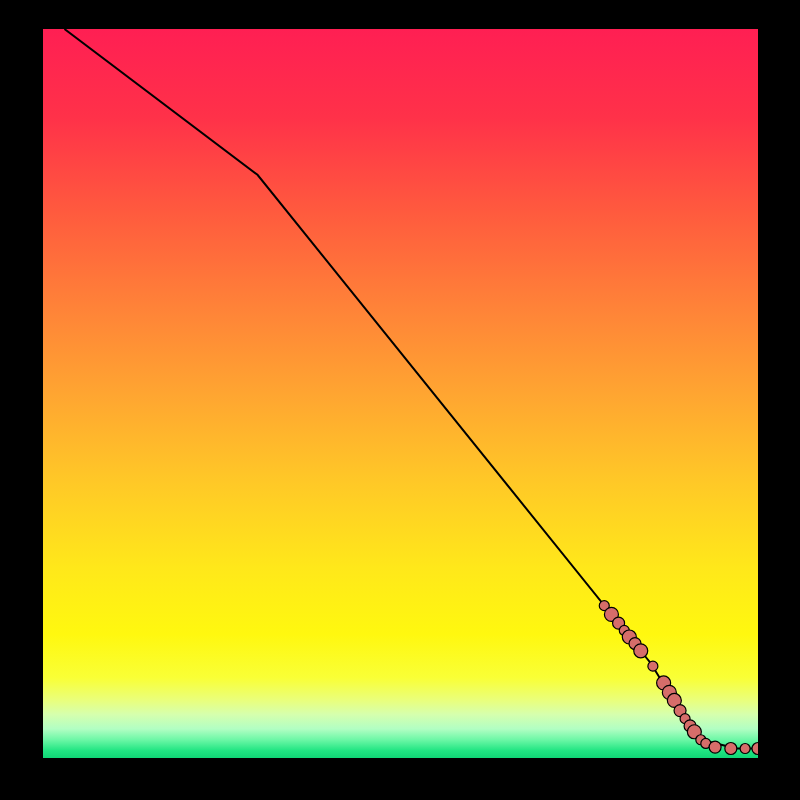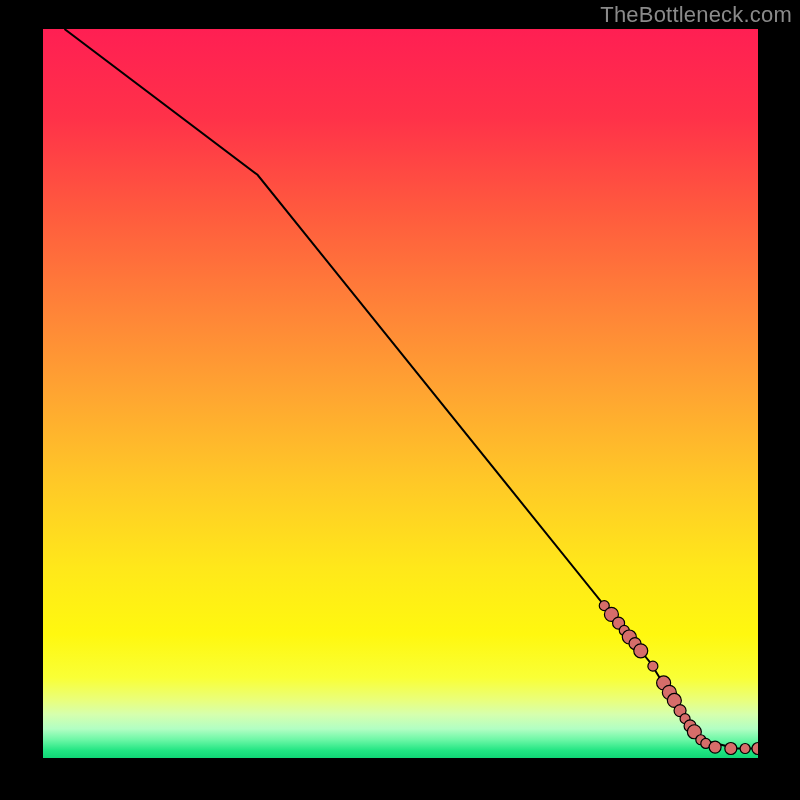--- a/index.html
+++ b/index.html
@@ -46,21 +46,20 @@
     left: 0;
     top: 0;
     width: 715px;
     height: 729px;
   }
 </style>
 </head>
 <body>
 
 <div class="container">
-  <div class="watermark">TheBottleneck.com</div>
 
   <div class="plot-frame">
     <svg class="gradient-svg" viewBox="0 0 715 729" preserveAspectRatio="none">
       <defs>
         <linearGradient id="bgGrad" x1="0" y1="0" x2="0" y2="1">
             <stop offset="0%" stop-color="#ff1f53"></stop>
             <stop offset="12%" stop-color="#ff3149"></stop>
             <stop offset="25%" stop-color="#ff5a3e"></stop>
             <stop offset="38%" stop-color="#ff8238"></stop>
             <stop offset="50%" stop-color="#ffa531"></stop>

